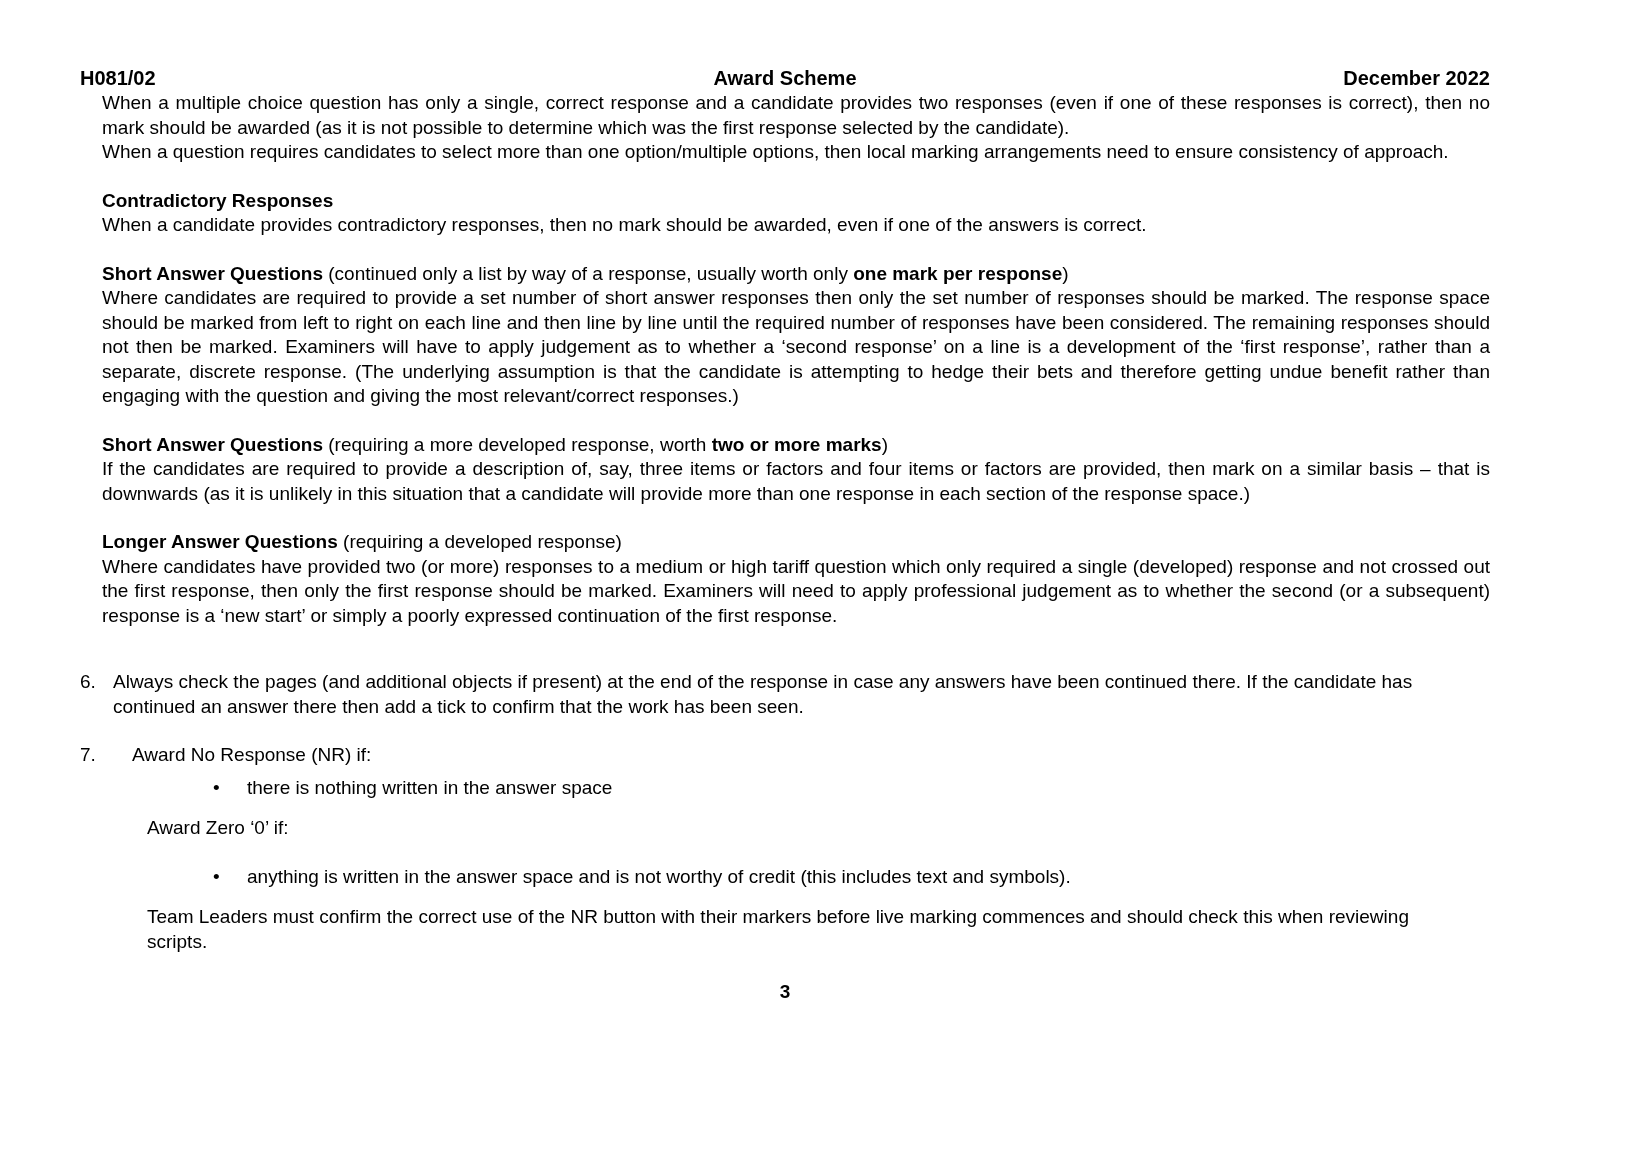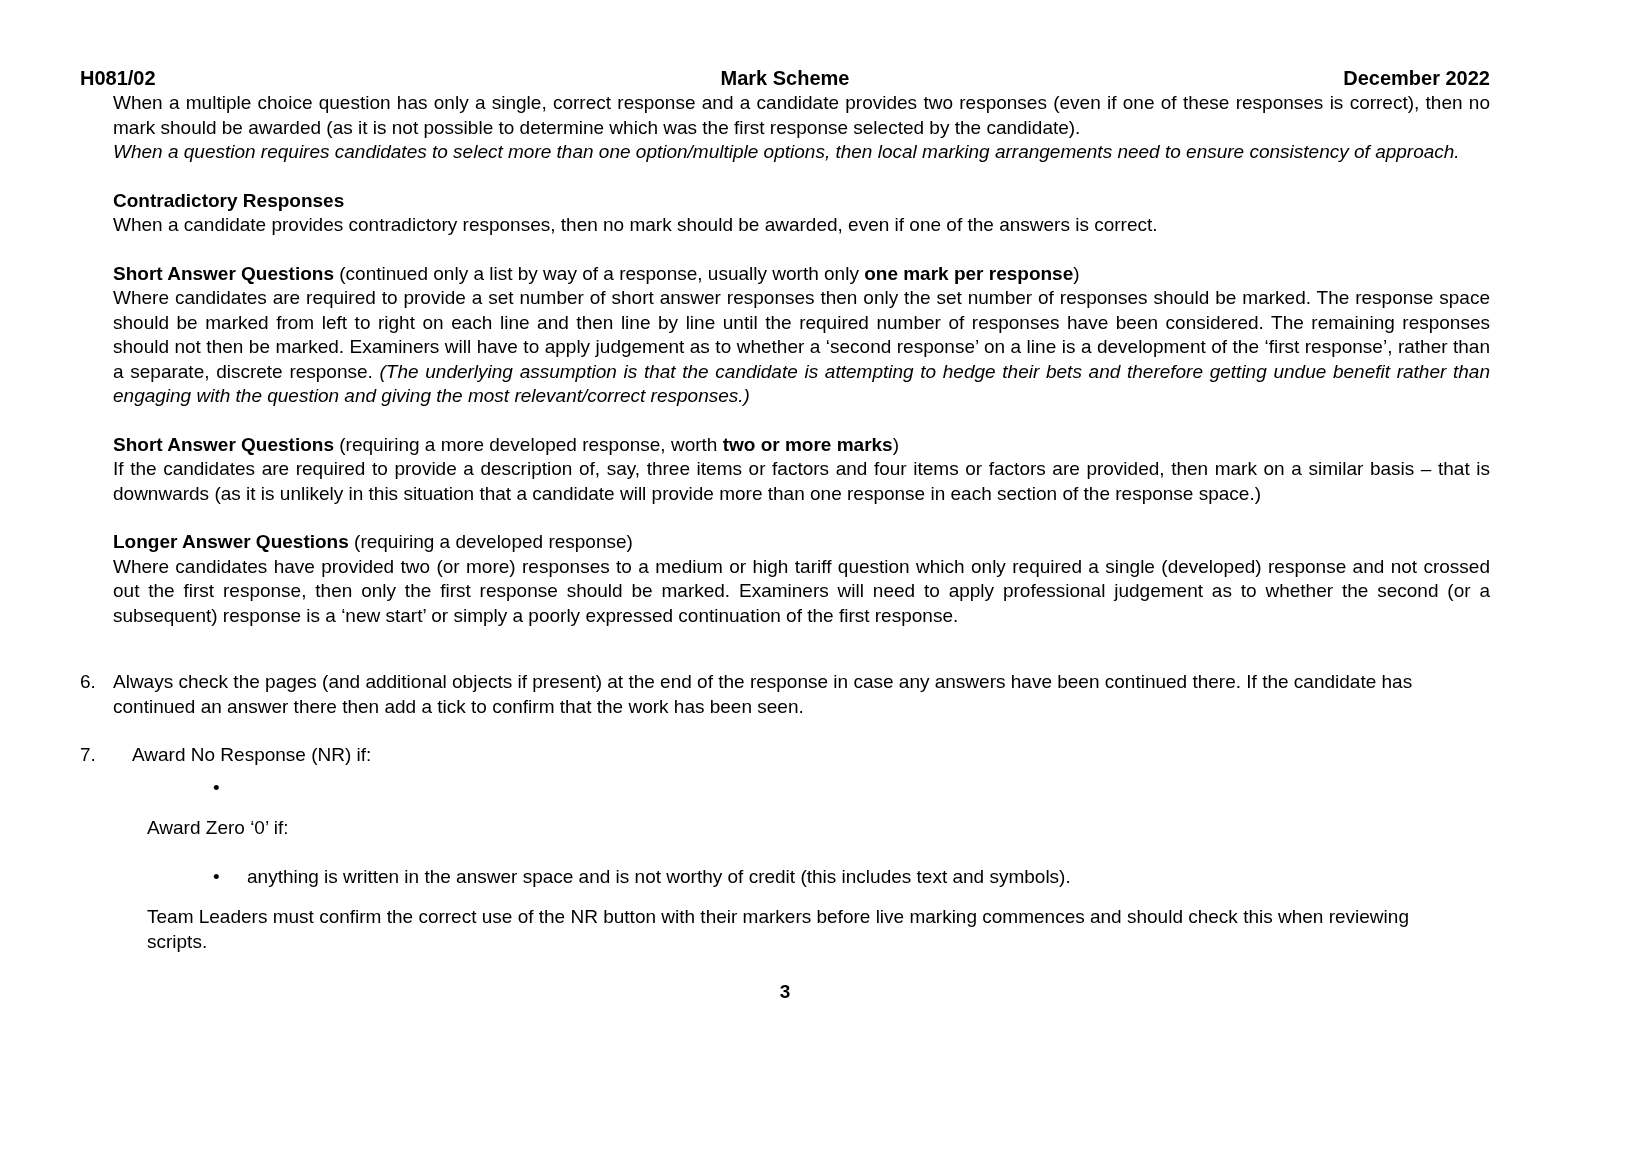--- a/index.html
+++ b/index.html
@@ -28,24 +28,24 @@
     position: relative;
     height: 25px;
     font-weight: bold;
     font-size: 20px;
   }
   .header-left  { position: absolute; left: 0; top: 0; }
   .header-center{ position: absolute; left: 0; right: 0; top: 0; text-align: center; }
   .header-right { position: absolute; right: 0; top: 0; }
 
   p { margin: 0; }
-  .content-indent { margin-left: 33px; }
+  .content-indent { margin-left: 22px; }
   .justify { text-align: justify; }
   .bold    { font-weight: bold; }
-  .italic  { font-style: italic; }
+  .italic  { }
 
   .block    { margin-top: 24px; }
   .block-xl { margin-top: 42px; }
 
   .list-row { display: flex; align-items: flex-start; }
   .num      { flex: none; }
   .num-6    { width: 33px; }
   .num-7    { width: 52px; }
   .item-body { flex: 1; min-width: 0; }
 
@@ -64,21 +64,21 @@
   }
 </style>
 </head>
 <body>
 
 <div class="page">
   <div class="inner">
 
     <div class="header">
       <span class="header-left">H081/02</span>
-      <span class="header-center">Mark Scheme</span>
+      <span class="header-center">Award Scheme</span>
       <span class="header-right">December 2022</span>
     </div>
 
     <div class="content-indent">
 
       <div>
         <p class="justify">When a multiple choice question has only a single, correct response and a candidate provides two responses (even if one of these responses is correct), then no mark should be awarded (as it is not possible to determine which was the first response selected by the candidate).</p>
         <p class="justify italic">When a question requires candidates to select more than one option/multiple options, then local marking arrangements need to ensure consistency of approach.</p>
       </div>
 
@@ -109,20 +109,21 @@
       <p class="item-body">Always check the pages (and additional objects if present) at the end of the response in case any answers have been continued there. If the candidate has continued an answer there then add a tick to confirm that the work has been seen.</p>
     </div>
 
     <div class="list-row block">
       <span class="num num-7">7.</span>
       <div class="item-body">
         <p>Award No Response (NR) if:</p>
 
         <div class="bullet-row mt-sm">
           <span class="bullet-char">•</span>
+          <p>there is nothing written in the answer space</p>
         </div>
 
         <p class="sub-indent mt-md">Award Zero ‘0’ if:</p>
 
         <div class="bullet-row mt-lg">
           <span class="bullet-char">•</span>
           <p>anything is written in the answer space and is not worthy of credit (this includes text and symbols).</p>
         </div>
 
         <p class="sub-indent mt-md team-para">Team Leaders must confirm the correct use of the NR button with their markers before live marking commences and should check this when reviewing scripts.</p>

